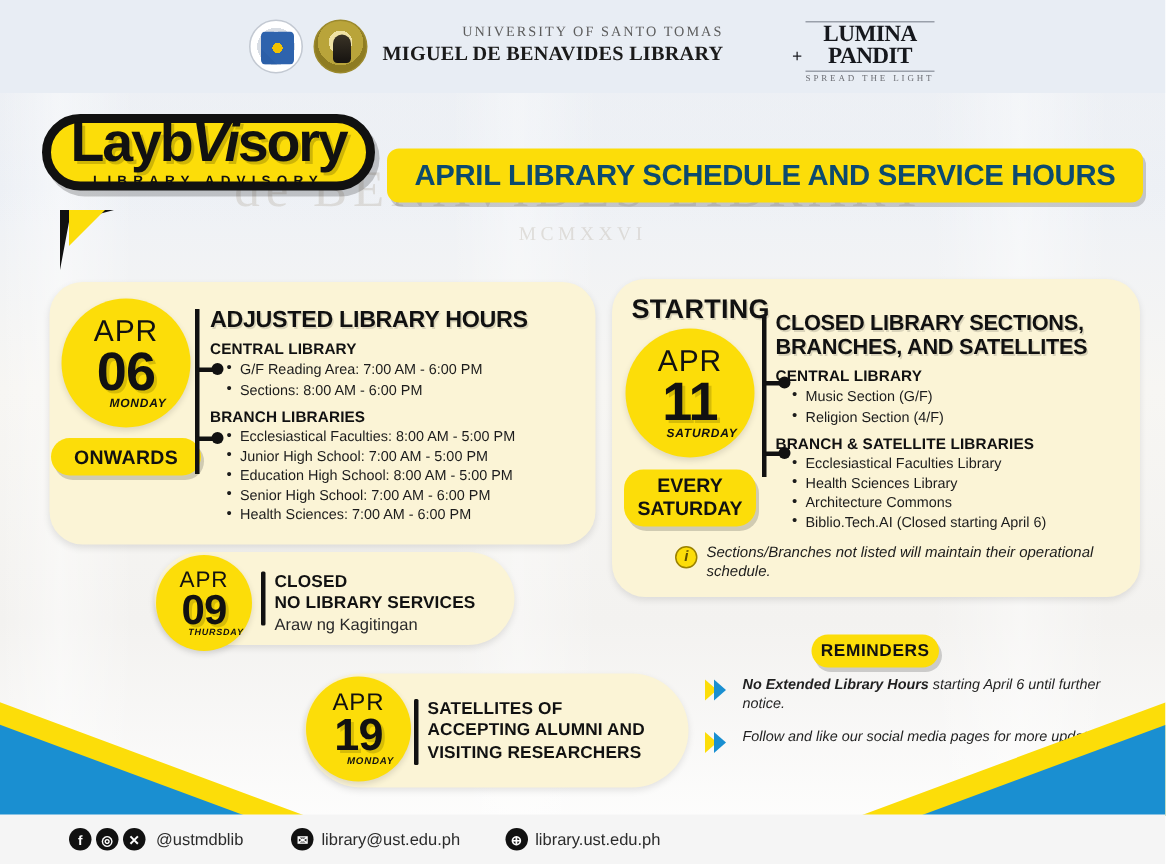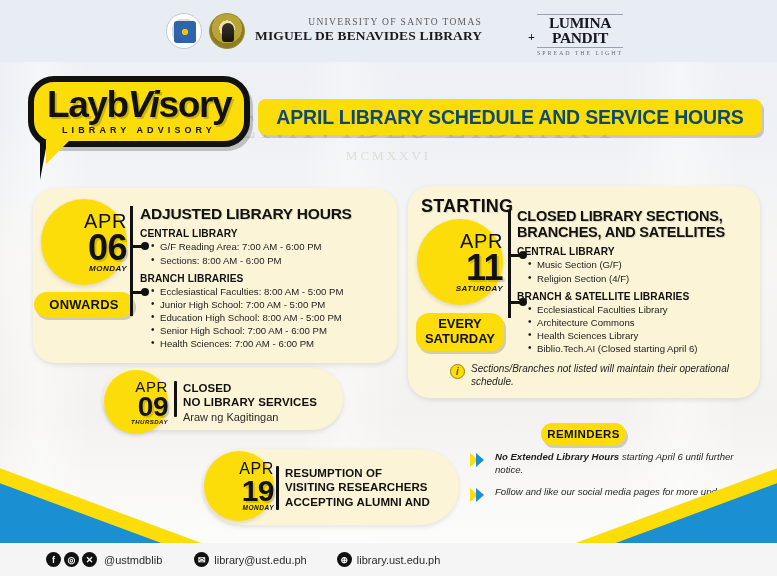--- a/index.html
+++ b/index.html
@@ -96,21 +96,21 @@
   }
   .lumina .tag {
     font-family: "Liberation Serif", serif; font-size: 6px; letter-spacing: 1.9px;
     color: #6e7076; margin-top: 2px;
   }
   .lumina-rule { height: 1px; background: #9aa0aa; margin: 1px 0; }
 
   
   .bubble {
     position: absolute; left: 28px; top: 76px;
-    width: 222px; height: 71px;
+    width: 222px; height: 51px;
     background: #FCDD09;
     border: 6px solid #111;
     border-radius: 26px;
     box-shadow: 3px 4px 0 rgba(0,0,0,.20);
     display: flex; flex-direction: column;
     align-items: center; justify-content: center;
     z-index: 6;
   }
   .bubble-tail {
     position: absolute; left: 40px; top: 140px;
@@ -164,21 +164,21 @@
   .card-right { left: 408px; top: 186px; width: 352px; height: 212px; }
   .card-09    { left: 103px; top: 368px; width: 240px; height: 62px; border-radius: 31px; }
   .card-13    { left: 203px; top: 449px; width: 256px; height: 76px; border-radius: 38px; }
 
   
   .date-circle {
     position: absolute;
     border-radius: 50%;
     background: #FCDD09;
     display: flex; flex-direction: column;
-    align-items: flex-end; justify-content: center;
+    align-items: center; justify-content: center;
     box-shadow: 0 2px 4px rgba(0,0,0,.12);
   }
   .dc-mon { font-size: 20px; font-weight: 400; color: #111; letter-spacing: .6px; line-height: 1; }
   .dc-day { font-size: 36px; font-weight: 800; color: #111; line-height: .92; letter-spacing: -.5px;
             text-shadow: 2px 2px 0 rgba(0,0,0,.15); }
   .dc-dow { font-size: 8px; font-style: italic; font-weight: 700; color: #111; letter-spacing: .5px; padding-left: 16px; }
 
   .dc-06 { left: 41px;  top: 199px; width: 86px; height: 86px; }
   .dc-11 { left: 417px; top: 219px; width: 86px; height: 86px; }
   .dc-09 { left: 104px; top: 370px; width: 64px; height: 64px; }
@@ -422,22 +422,22 @@
       <ul class="sec-list">
         <li>Music Section (G/F)</li>
         <li>Religion Section (4/F)</li>
       </ul>
     </div>
 
     <div class="sec">
       <div class="sec-head">BRANCH &amp; SATELLITE LIBRARIES</div>
       <ul class="sec-list">
         <li>Ecclesiastical Faculties Library</li>
+        <li>Health Sciences Library</li>
         <li>Architecture Commons</li>
-        <li>Health Sciences Library</li>
         <li>Biblio.Tech.AI (Closed starting April 6)</li>
       </ul>
     </div>
   </div>
 
   <div class="info-note">
     <div class="info-icon">i</div>
     <p>Sections/Branches not listed will maintain their operational schedule.</p>
   </div>
 
@@ -455,23 +455,23 @@
   </div>
 
   <div class="card card-13"></div>
   <div class="date-circle dc-13">
     <div class="dc-mon">APR</div>
     <div class="dc-day">19</div>
     <div class="dc-dow">MONDAY</div>
   </div>
   <div class="vbar vbar-13"></div>
   <div class="txt-13">
-    <div class="t-strong">RESUMPTION OF</div>
+    <div class="t-strong">SATELLITES OF</div>
+    <div class="t-strong">ACCEPTING ALUMNI  AND</div>
     <div class="t-strong">VISITING RESEARCHERS</div>
-    <div class="t-strong">ACCEPTING ALUMNI  AND</div>
   </div>
 
   <div class="pill pill-remind">REMINDERS</div>
   <div class="reminders">
     <div class="rem-row">
       <span class="chev"></span>
       <p><b>No Extended Library Hours</b><span> starting April 6 until further notice.</span></p>
     </div>
     <div class="rem-row">
       <span class="chev"></span>

